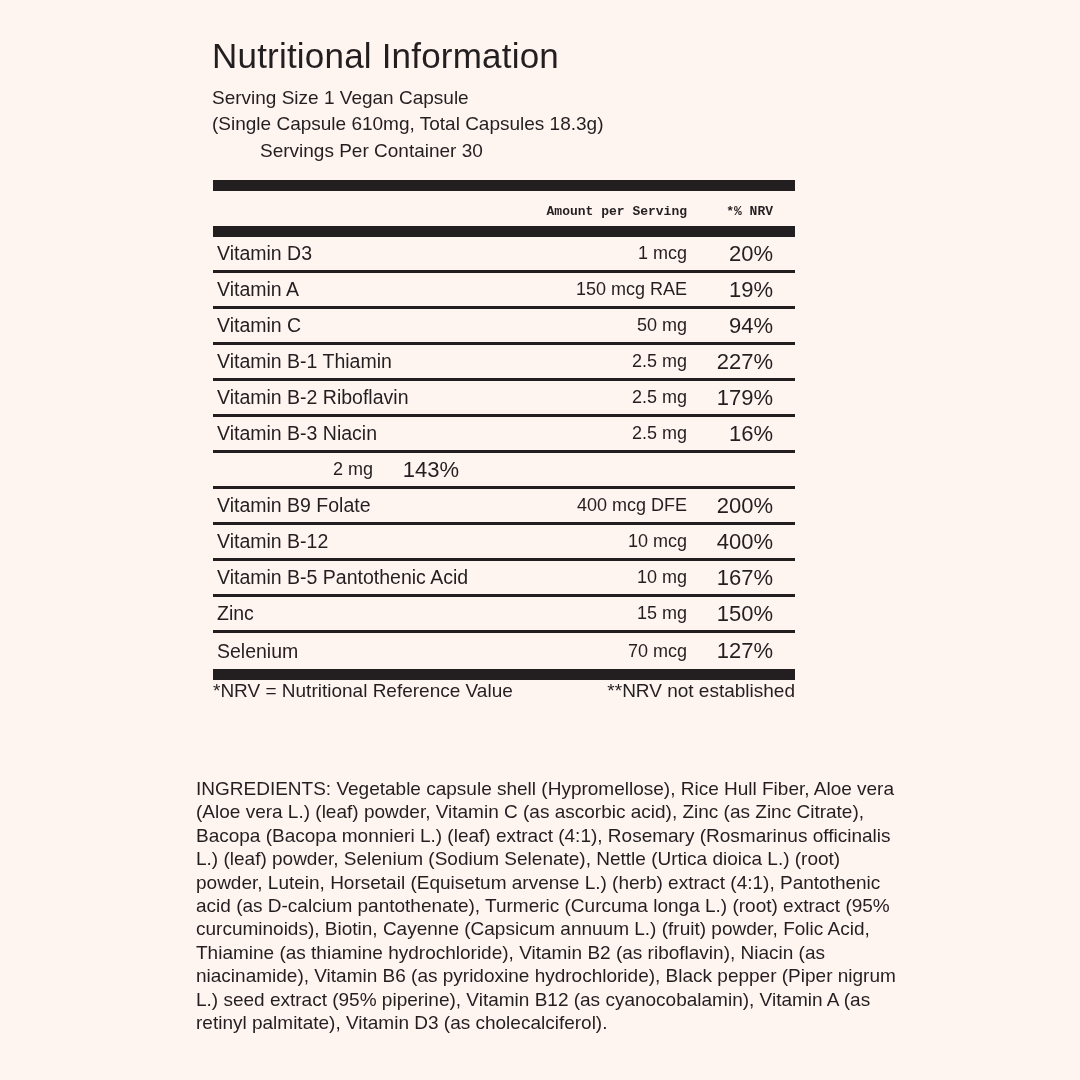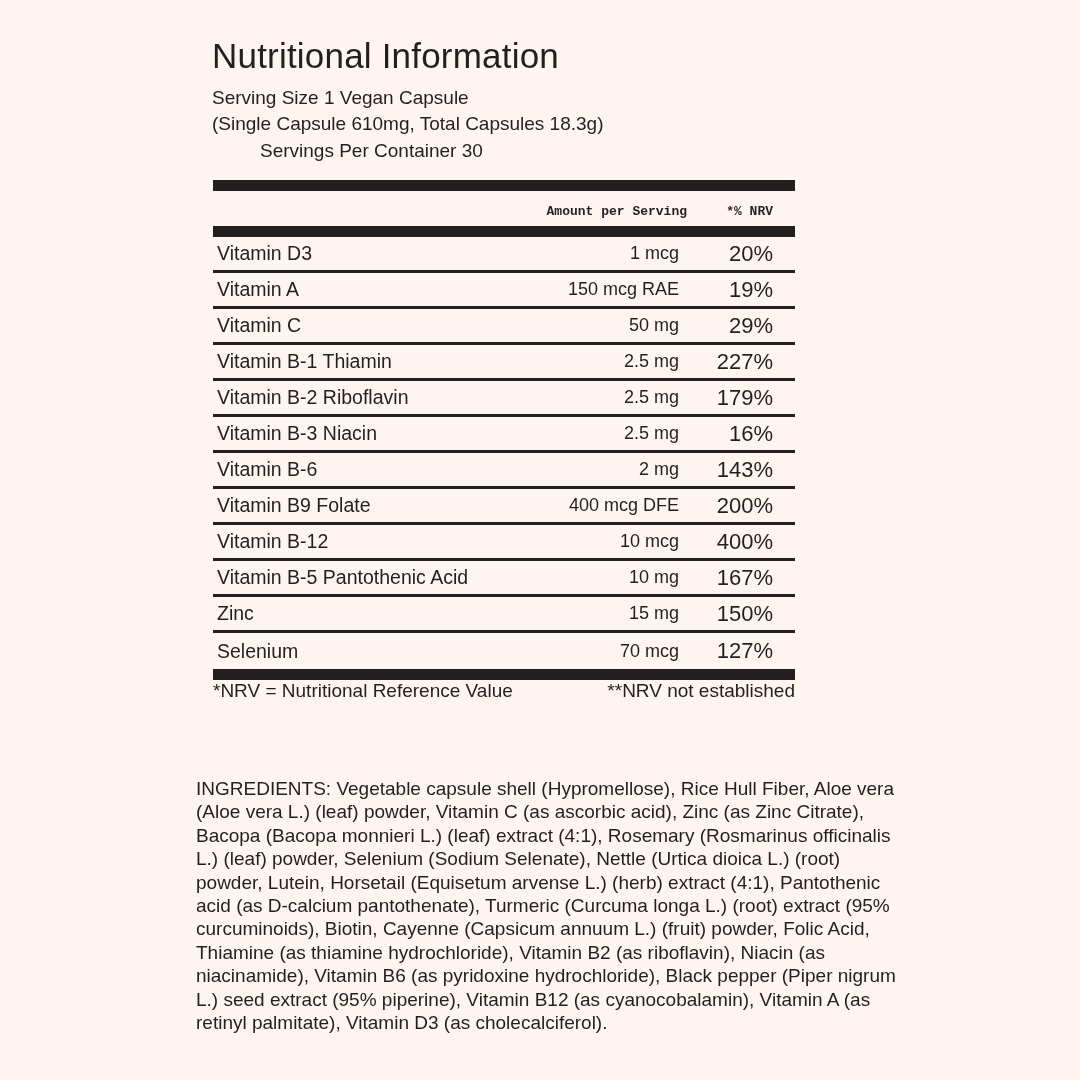--- a/index.html
+++ b/index.html
@@ -58,21 +58,20 @@
     box-sizing: border-box;
     font-size: 13px;
     font-weight: bold;
   }
   .t-row {
     display: flex;
     align-items: center;
     height: 36px;
     box-sizing: border-box;
     border-bottom: 3px solid #231F20;
-    gap: 8px;
   }
   .t-row:last-child {
     border-bottom: none;
   }
   .c-name {
     flex: 1;
     font-size: 19.5px;
     padding-left: 4px;
     white-space: nowrap;
   }
@@ -142,39 +141,38 @@
     <div class="c-nrv">20%</div>
   </div>
       <div class="t-row">
     <div class="c-name">Vitamin A</div>
     <div class="c-amount">150 mcg RAE</div>
     <div class="c-nrv">19%</div>
   </div>
       <div class="t-row">
     <div class="c-name">Vitamin C</div>
     <div class="c-amount">50 mg</div>
-    <div class="c-nrv">29%</div>
+    <div class="c-nrv">94%</div>
   </div>
       <div class="t-row">
     <div class="c-name">Vitamin B-1 Thiamin</div>
     <div class="c-amount">2.5 mg</div>
     <div class="c-nrv">227%</div>
   </div>
       <div class="t-row">
     <div class="c-name">Vitamin B-2 Riboflavin</div>
     <div class="c-amount">2.5 mg</div>
     <div class="c-nrv">179%</div>
   </div>
       <div class="t-row">
     <div class="c-name">Vitamin B-3 Niacin</div>
     <div class="c-amount">2.5 mg</div>
     <div class="c-nrv">16%</div>
   </div>
       <div class="t-row">
-    <div class="c-name">Vitamin B-6</div>
     <div class="c-amount">2 mg</div>
     <div class="c-nrv">143%</div>
   </div>
       <div class="t-row">
     <div class="c-name">Vitamin B9 Folate</div>
     <div class="c-amount">400 mcg DFE</div>
     <div class="c-nrv">200%</div>
   </div>
       <div class="t-row">
     <div class="c-name">Vitamin B-12</div>

